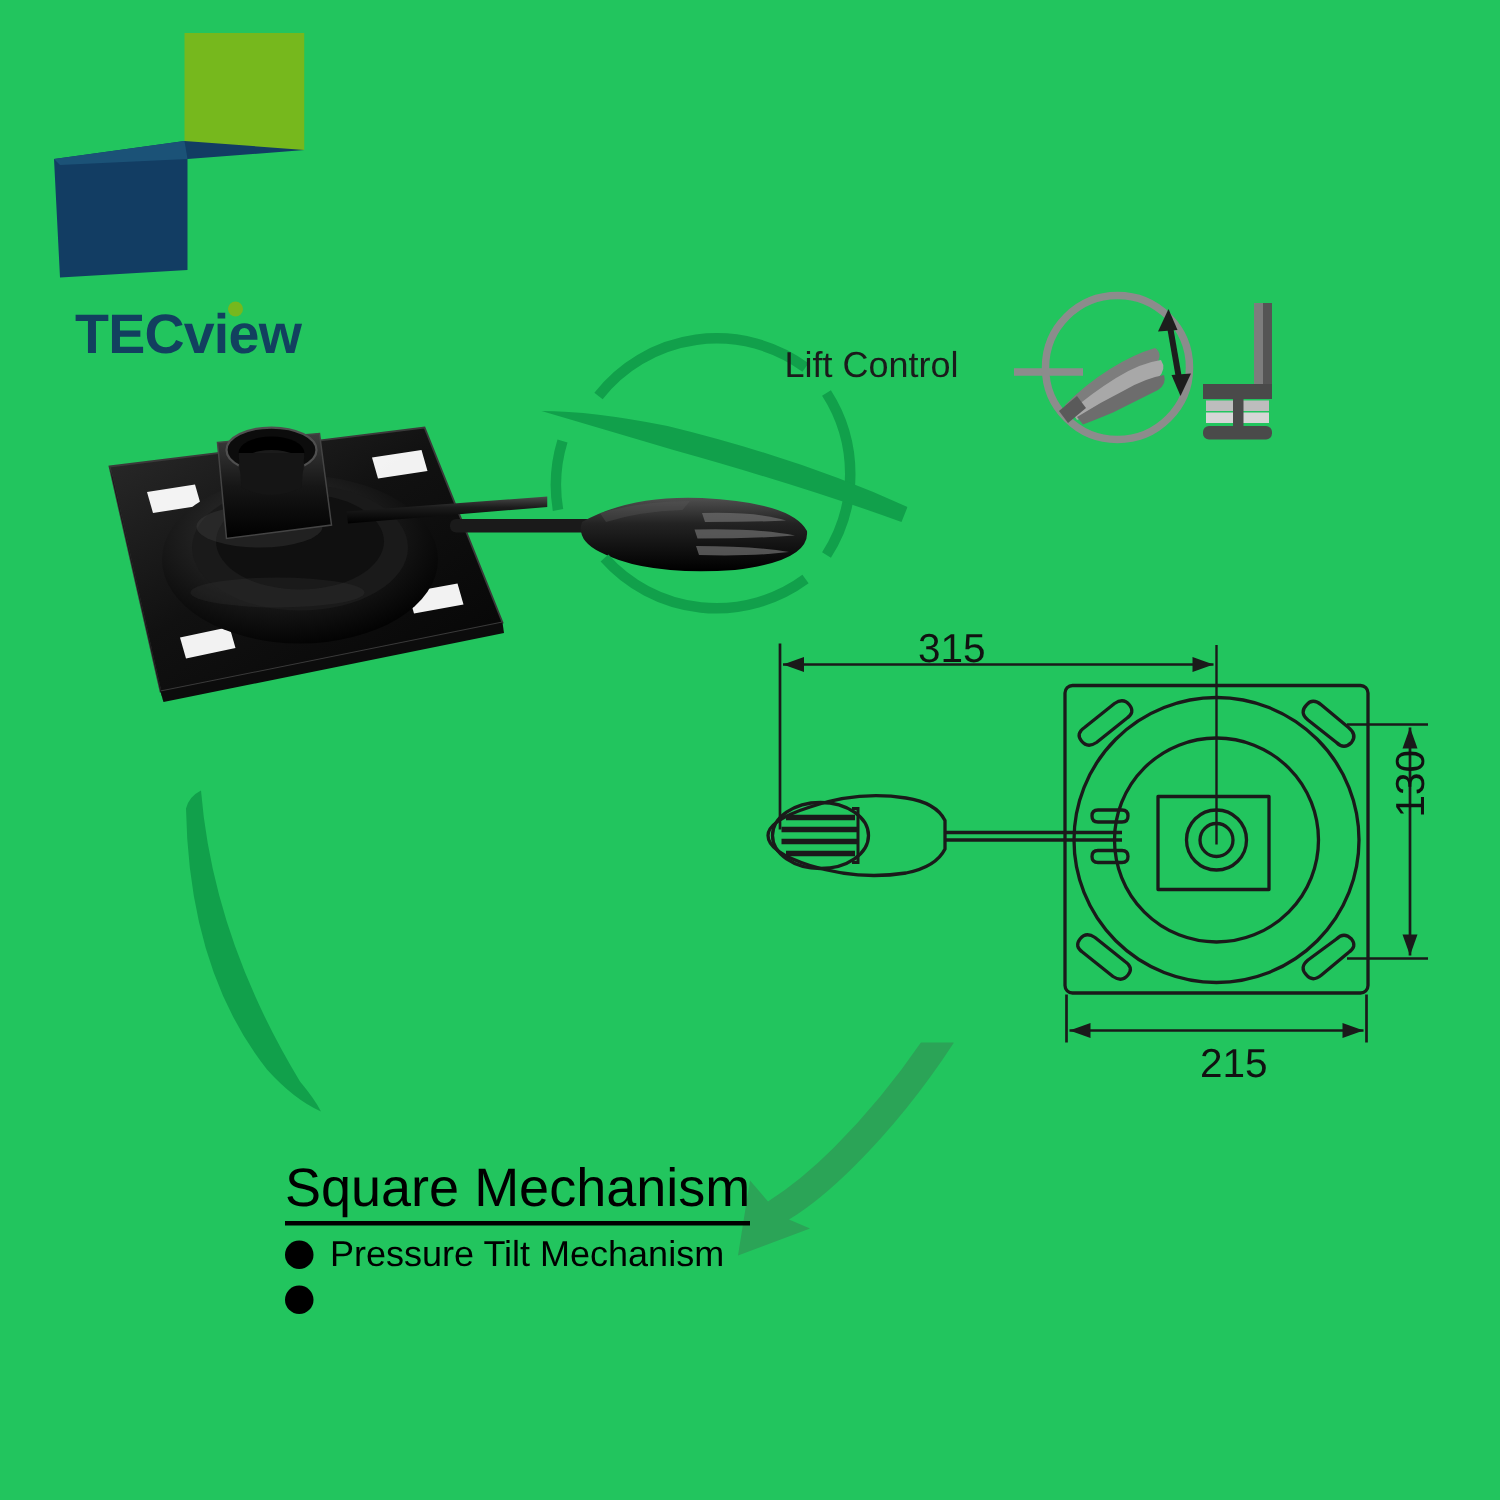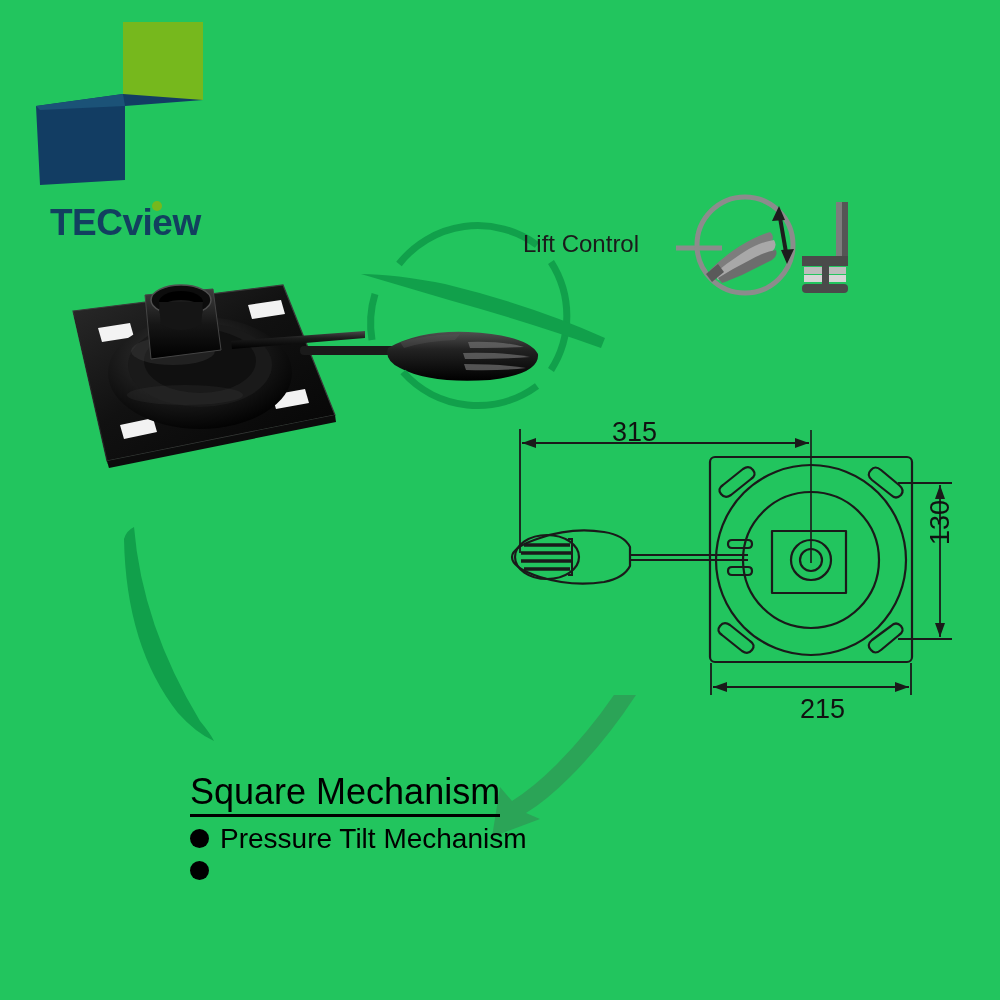--- a/index.html
+++ b/index.html
@@ -54,21 +54,21 @@
     color: #000;
     line-height: 1.05;
     white-space: nowrap;
     padding-bottom: 3px;
     display: inline-block;
     border-bottom: 3px solid #000;
   }
   .spec-item {
     display: flex;
     align-items: center;
-    font-size: 28px;
+    font-size: 24px;
     color: #000;
     margin-top: 6px;
     white-space: nowrap;
   }
   .spec-bullet {
     width: 19px;
     height: 19px;
     border-radius: 50%;
     background: #000;
     margin-right: 11px;

